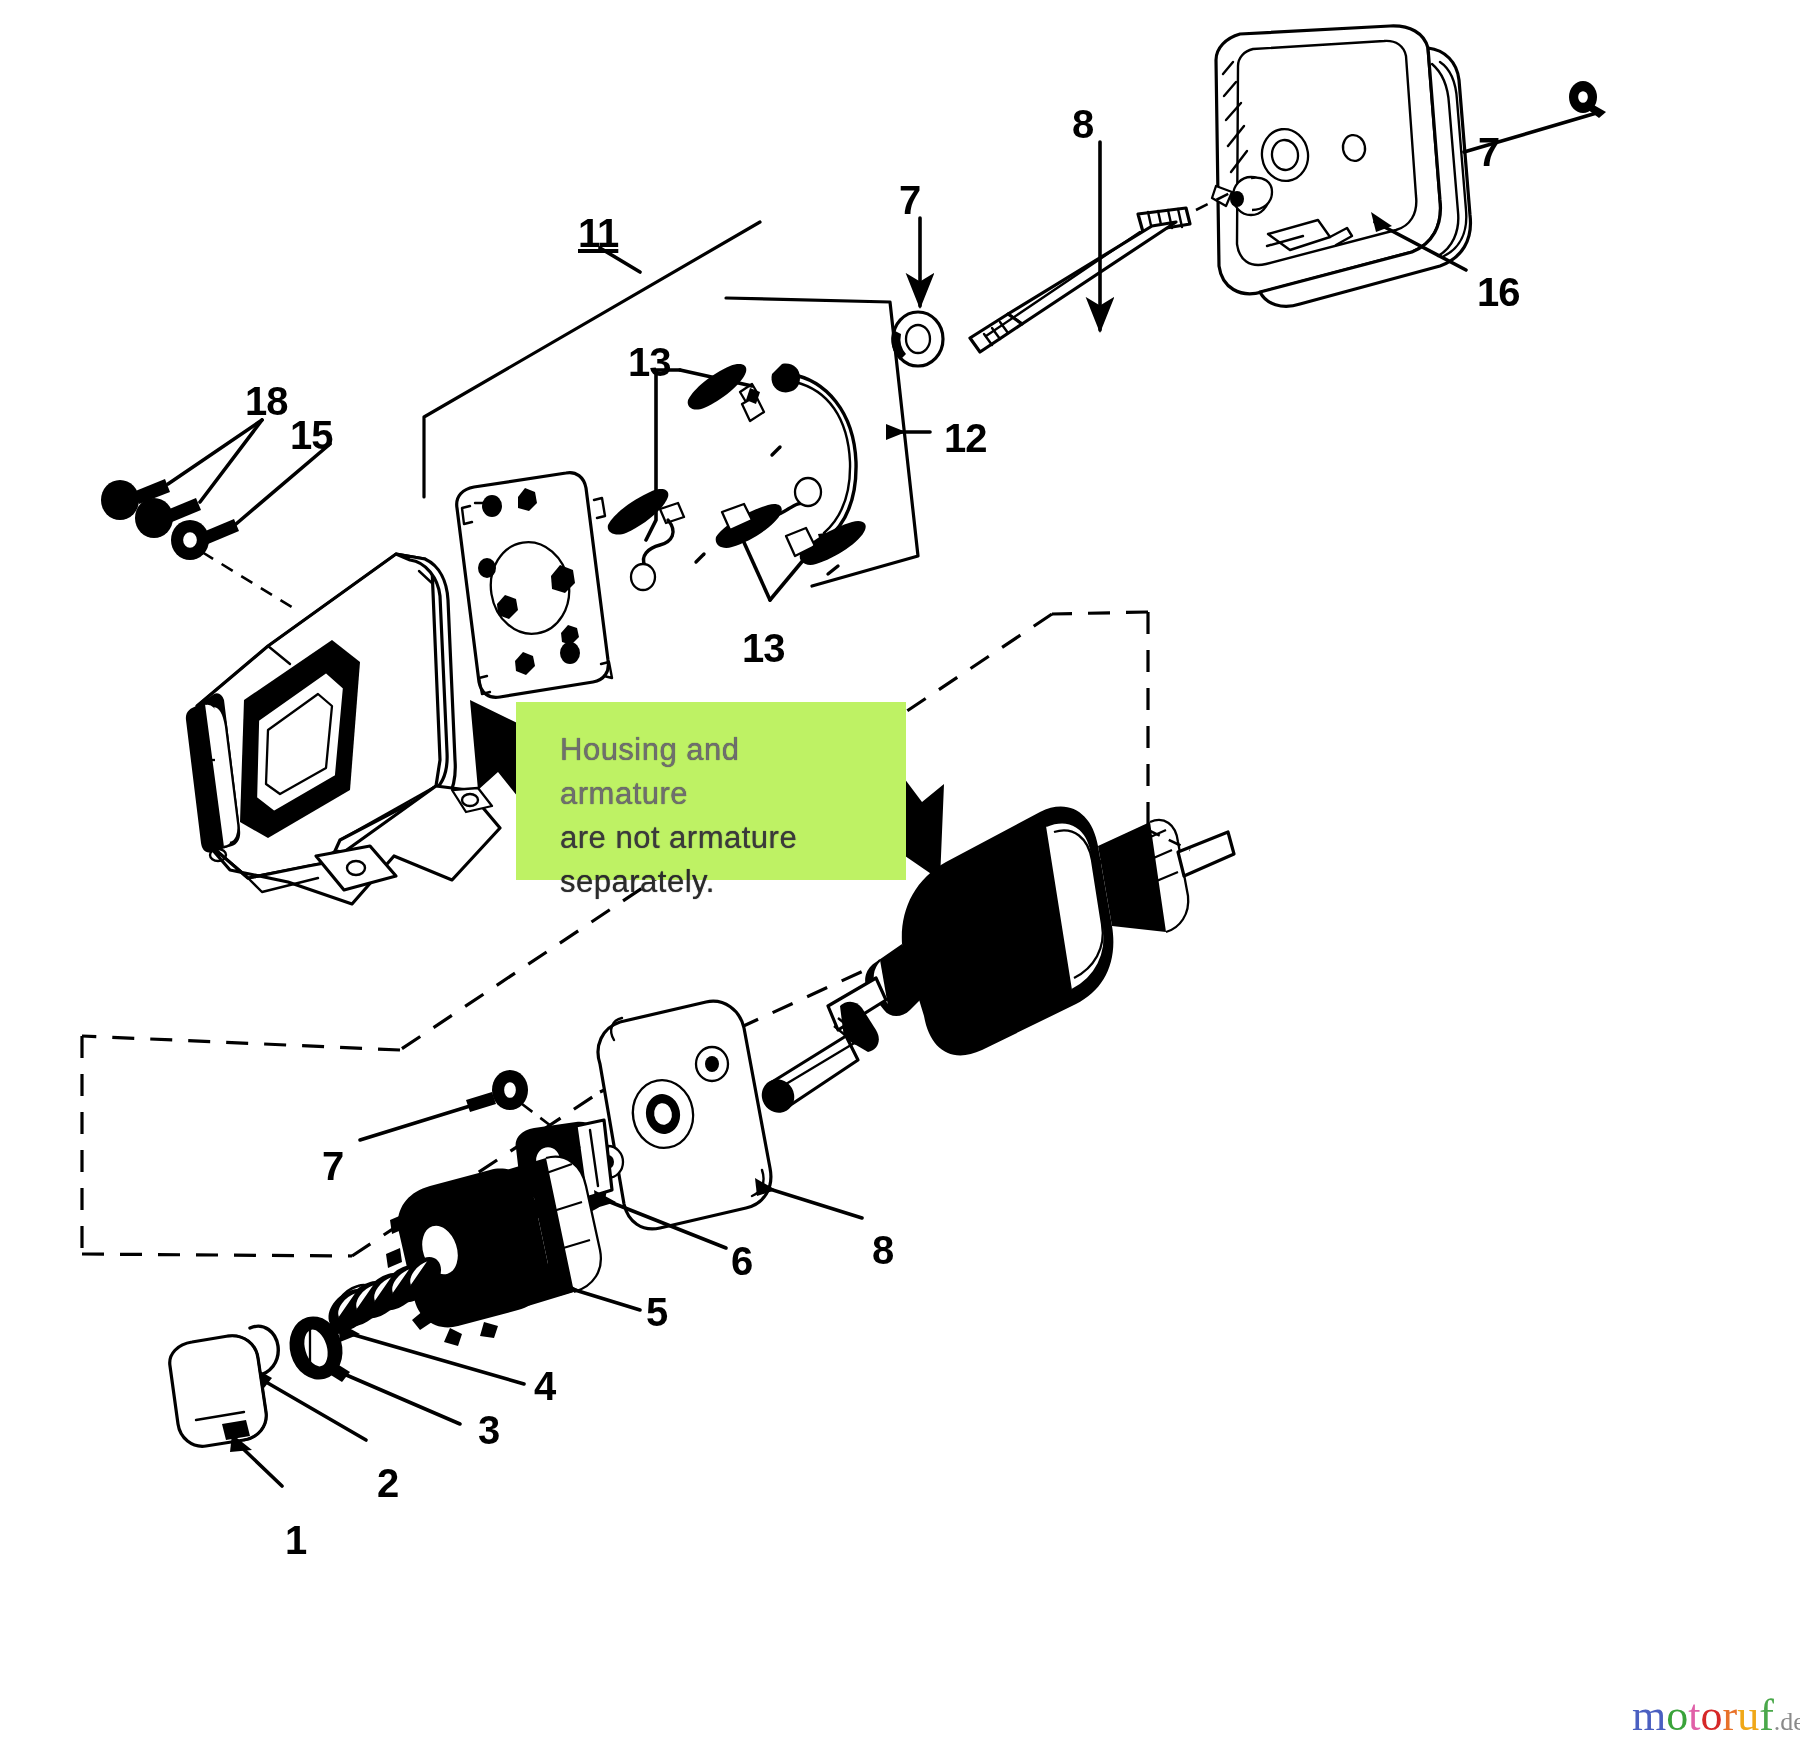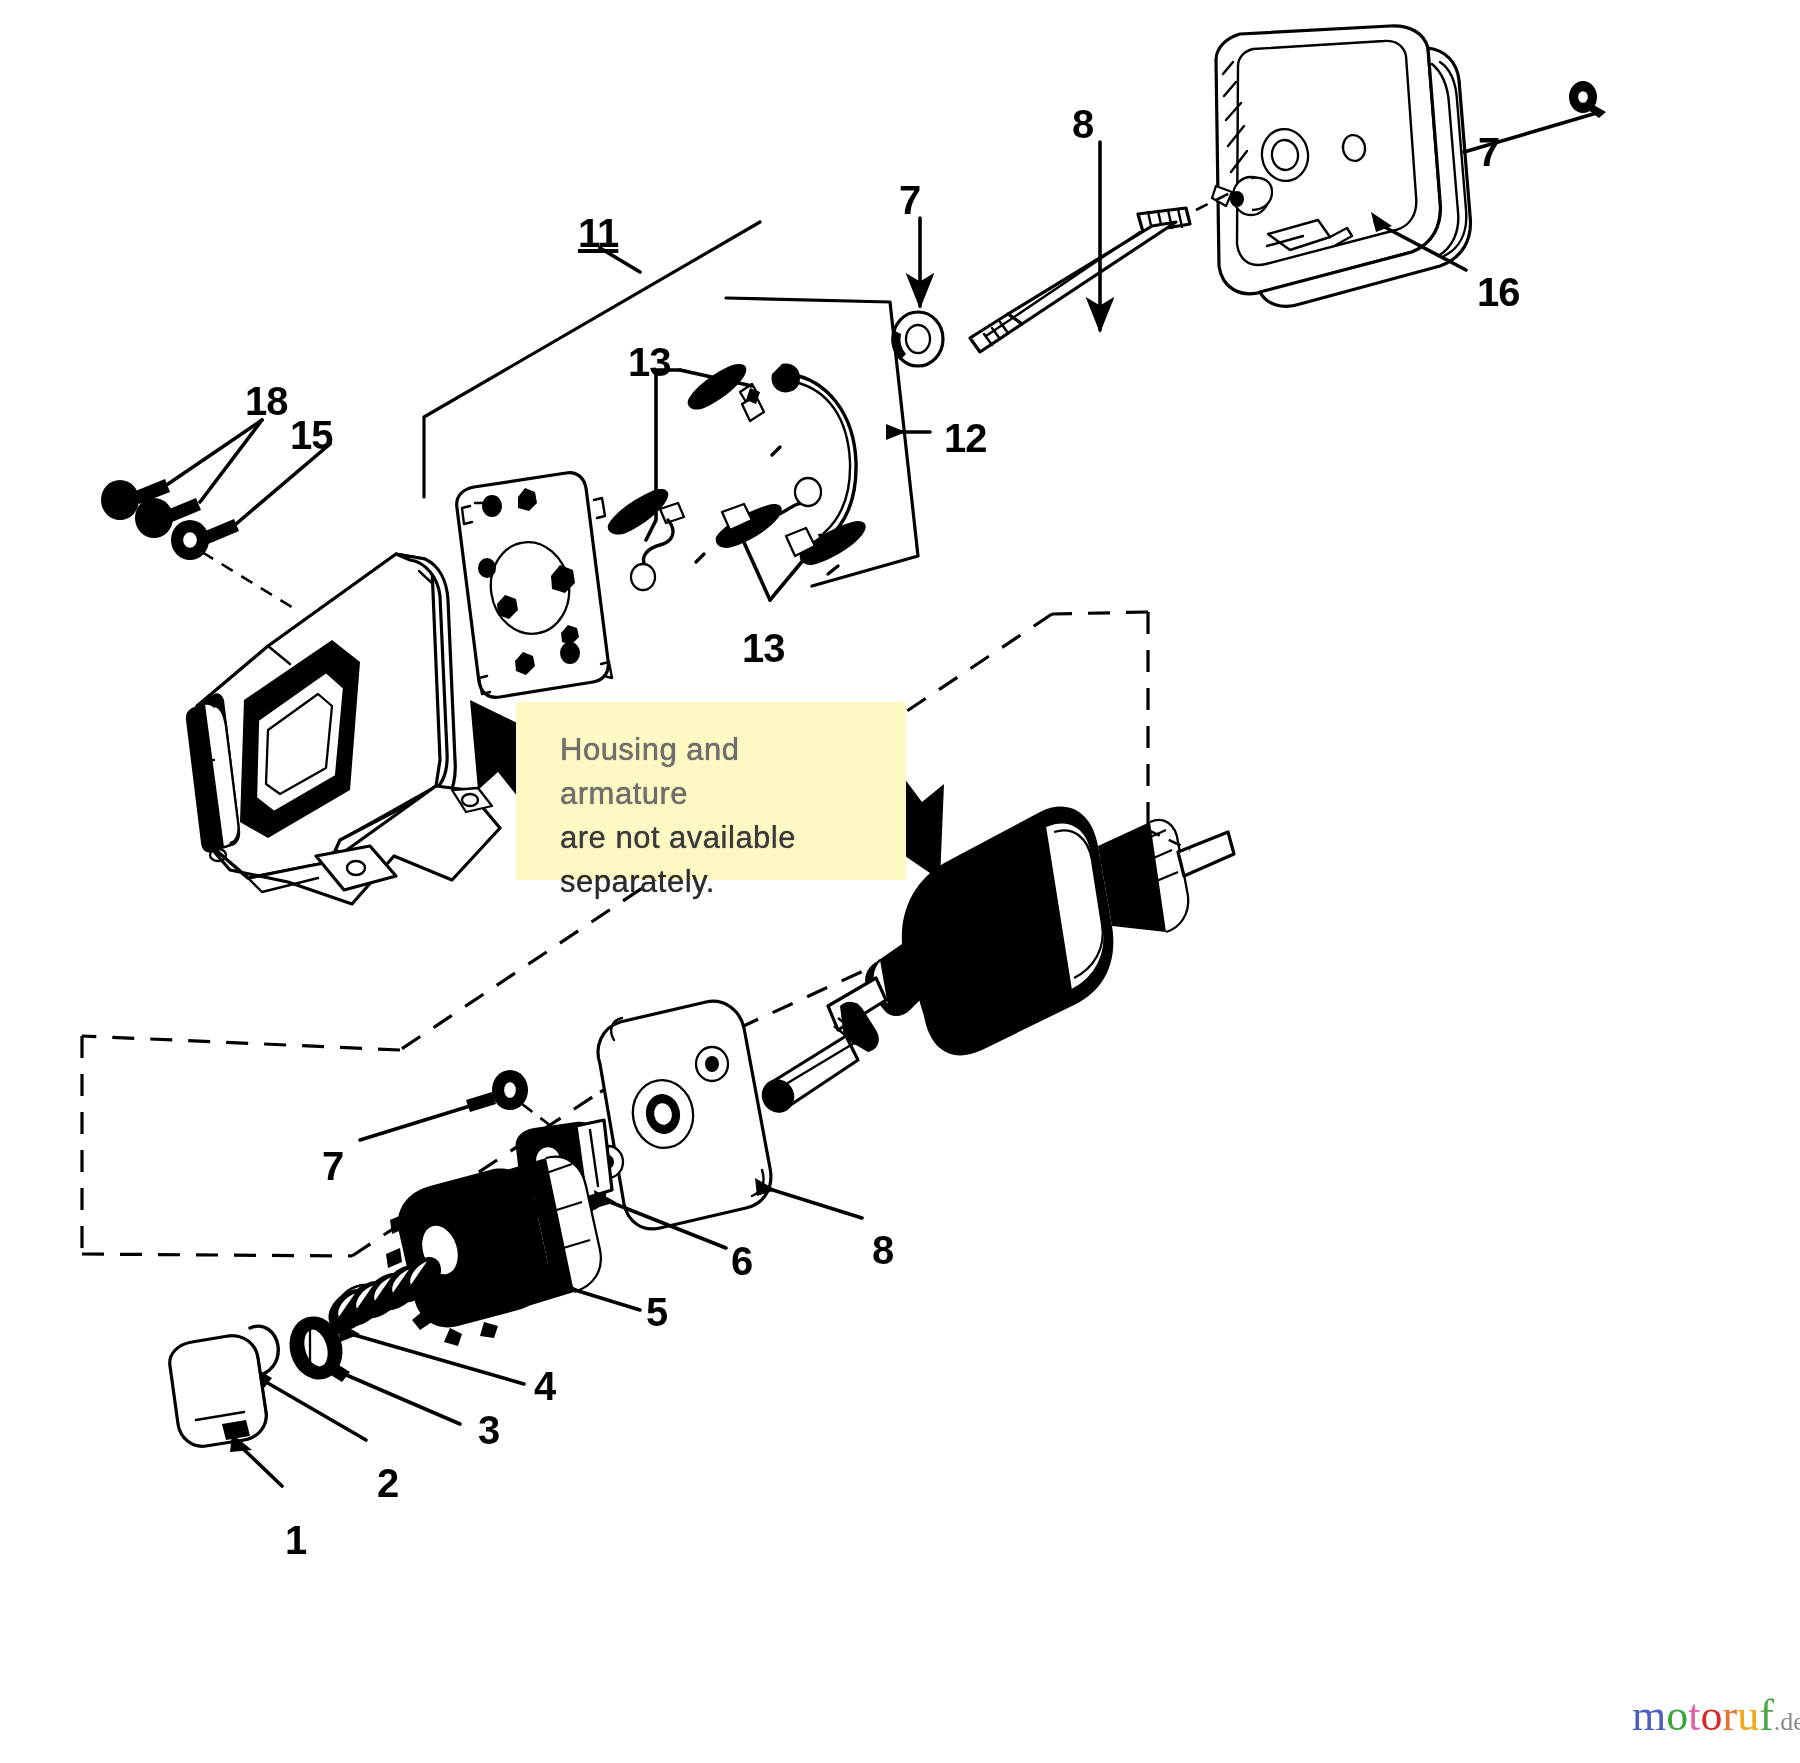--- a/index.html
+++ b/index.html
@@ -31,21 +31,21 @@
     font-weight: bold;
     font-size: 40px;
     color: #000000;
     line-height: 1;
     letter-spacing: -1px;
     white-space: nowrap;
     user-select: none;
   }
   .note-box {
     position: absolute;
-    background: #fef9c3;
+    background: #bef264;
     color: #1d1d1d;
     font-family: "Liberation Sans", sans-serif;
     font-size: 31px;
     line-height: 1.42;
     padding: 26px 34px 18px 44px;
     box-sizing: border-box;
     letter-spacing: 0.5px;
   }
   .note-box .note-line {
     display: block;
@@ -428,21 +428,21 @@
       <ellipse class="fl" cx="510" cy="1090" rx="18" ry="20"></ellipse>
       <ellipse class="whT" cx="510" cy="1090" rx="7" ry="9"></ellipse>
       <path class="fl" d="M492,1092 L466,1100 L470,1112 L496,1104 Z"></path>
     </g>
     <path class="lead" d="M470,1106 L360,1140"></path>
     <path class="dsh2" d="M522,1104 L580,1148"></path>
   </svg>
 
   <div class="note-box" style="left:516px; top:702px; width:390px; height:178px;">
     <span class="note-line l1">Housing and armature</span>
-    <span class="note-line l2">are not available</span>
+    <span class="note-line l2">are not armature</span>
     <span class="note-line l3">separately.</span>
     <span class="note-line l4"></span>
   </div>
 
   <div class="callout" style="left:285px;  top:1520px;">1</div>
   <div class="callout" style="left:377px;  top:1463px;">2</div>
   <div class="callout" style="left:478px;  top:1410px;">3</div>
   <div class="callout" style="left:534px;  top:1366px;">4</div>
   <div class="callout" style="left:646px;  top:1292px;">5</div>
   <div class="callout" style="left:731px;  top:1241px;">6</div>

